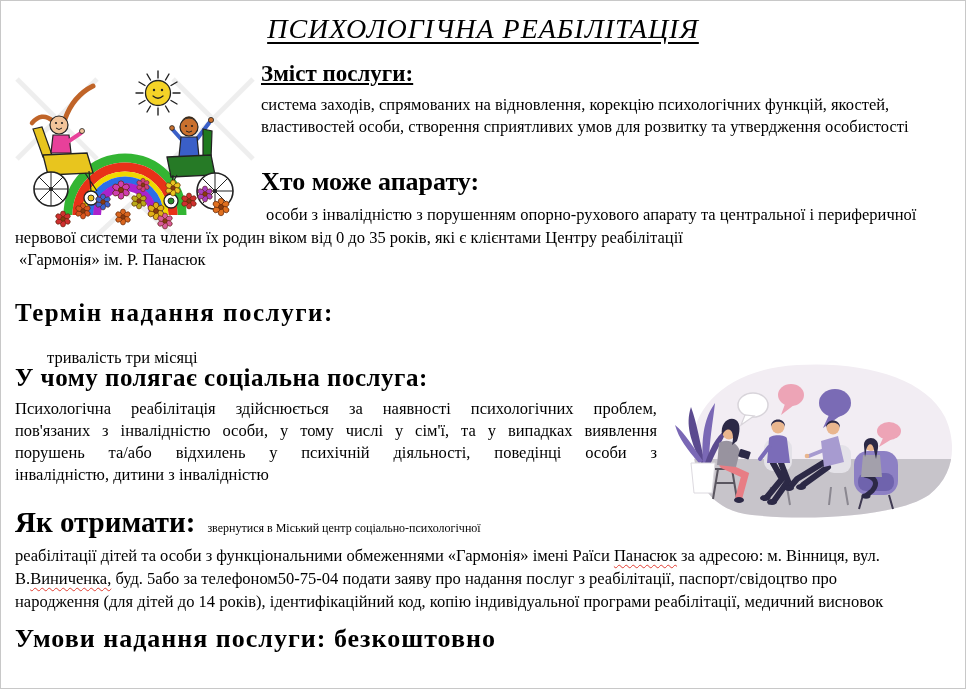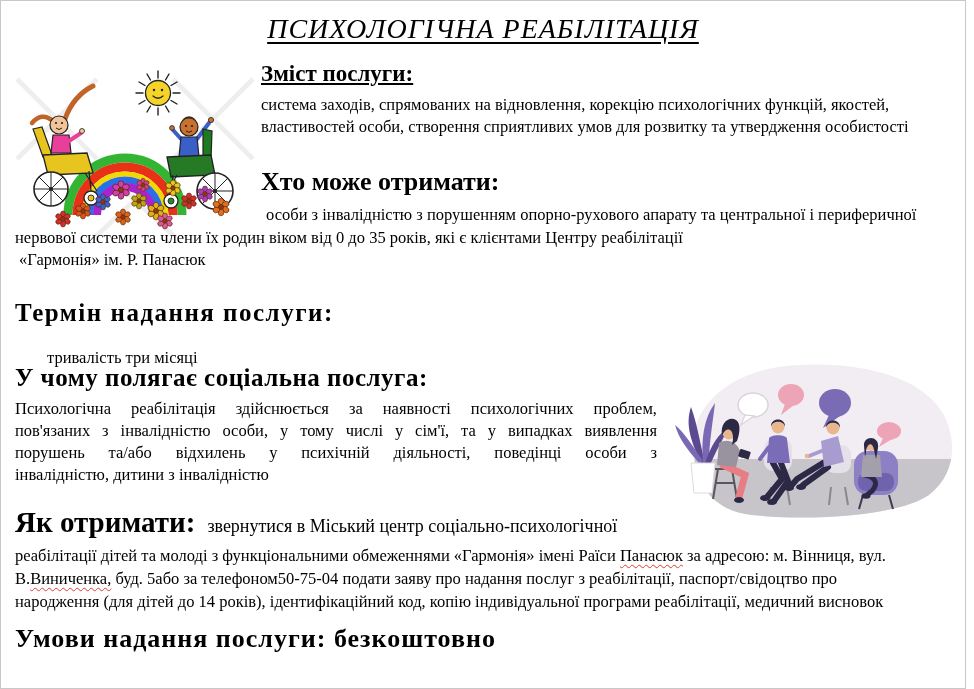--- a/index.html
+++ b/index.html
@@ -24,21 +24,21 @@
   .zmist-body{left:260px;top:93px;width:700px;}
   .khto-l1{left:265px;top:203px;white-space:nowrap;}
   .khto-l2{left:14px;top:226px;white-space:nowrap;text-align:center;}
   .khto-l3{left:18px;top:248px;white-space:nowrap;}
   .termin-body{left:14px;top:346px;margin-left:32px;}
   .sutnist-body{left:14px;top:397px;width:642px;}
   .jline{text-align:justify;text-align-last:justify;line-height:22px;font-size:16.5px;}
   .jline.last{text-align-last:left;}
   .yak-l1{left:14px;top:505px;white-space:nowrap;}
   .h-yak{font-size:29px;font-weight:700;vertical-align:baseline;}
-  .yak-inline{font-size:18px;margin-left:12px;}
+  .yak-inline{font-size:12px;margin-left:12px;}
   .yak-l2{left:14px;top:544px;white-space:nowrap;}
   .yak-l3{left:14px;top:567px;white-space:nowrap;}
   .yak-l4{left:14px;top:590px;white-space:nowrap;}
   .misspelled{
     text-decoration:underline wavy #e03c31;
     text-decoration-thickness:1px;text-underline-offset:3px;
     text-decoration-skip-ink:none;
     margin-top:8px;
   }
   .illus-left{left:14px;top:66px;width:242px;height:170px;}
@@ -148,21 +148,21 @@
       </g>
     </svg>
   </div>
 
   <h2 class="abs h-zmist">Зміст послуги:</h2>
   <div class="abs zmist-body body-text">
     <div>система заходів, спрямованих на відновлення, корекцію психологічних функцій, якостей,</div>
     <div>властивостей особи, створення сприятливих умов для розвитку та утвердження особистості</div>
   </div>
 
-  <h2 class="abs h-khto">Хто може отримати:</h2>
+  <h2 class="abs h-khto">Хто може апарату:</h2>
   <div class="abs khto-l1 body-text">особи з інвалідністю з порушенням опорно-рухового апарату та центральної і периферичної</div>
   <div class="abs khto-l2 body-text">нервової системи та члени їх родин віком  від 0 до 35 років, які є клієнтами Центру реабілітації</div>
   <div class="abs khto-l3 body-text">«Гармонія» ім. Р. Панасюк</div>
 
   <h2 class="abs h-termin">Термін надання послуги:</h2>
   <div class="abs termin-body body-text">тривалість три місяці</div>
 
   <h2 class="abs h-sutnist">У чому полягає соціальна послуга:</h2>
   <div class="abs sutnist-body">
     <div class="jline">Психологічна реабілітація здійснюється за наявності психологічних проблем,</div>
@@ -246,19 +246,19 @@
         <path d="M208,120 C218,122 222,128 215,136 L210,140" stroke="#2c2946" stroke-width="5" fill="none" stroke-linecap="round"></path>
         <ellipse cx="209" cy="141" rx="4.5" ry="2.8" fill="#2c2946"></ellipse>
         <path d="M206,100 L223,100 L225,122 L204,122 Z" fill="#a3a0ab"></path>
         <circle cx="214" cy="90" r="6" fill="#e9b68e"></circle>
         <path d="M207,91 C206,80 223,80 221,93 L219,104 L217,95 C216,87 210,87 209,97 L208,102 Z" fill="#2c2946"></path>
       </g>
     </svg>
   </div>
 
   <div class="abs yak-l1"><span class="h-yak">Як отримати:</span><span class="yak-inline">звернутися в Міський центр соціально-психологічної</span></div>
-  <div class="abs yak-l2 body-text"><span>реабілітації дітей та молоді з функціональними обмеженнями «Гармонія» імені Раїси </span><span class="misspelled">Панасюк</span><span> за адресою: м. Вінниця, вул.</span></div>
+  <div class="abs yak-l2 body-text"><span>реабілітації дітей та особи з функціональними обмеженнями «Гармонія» імені Раїси </span><span class="misspelled">Панасюк</span><span> за адресою: м. Вінниця, вул.</span></div>
   <div class="abs yak-l3 body-text"><span>В.</span><span class="misspelled">Виниченка,</span><span> буд. 5або за телефоном50-75-04 подати заяву про надання послуг з реабілітації, паспорт/свідоцтво про</span></div>
   <div class="abs yak-l4 body-text">народження (для дітей до 14 років), ідентифікаційний код,  копію індивідуальної програми реабілітації, медичний висновок</div>
 
   <h2 class="abs h-umovy">Умови надання послуги: безкоштовно</h2>
 
 </div>
 
 </body></html>

